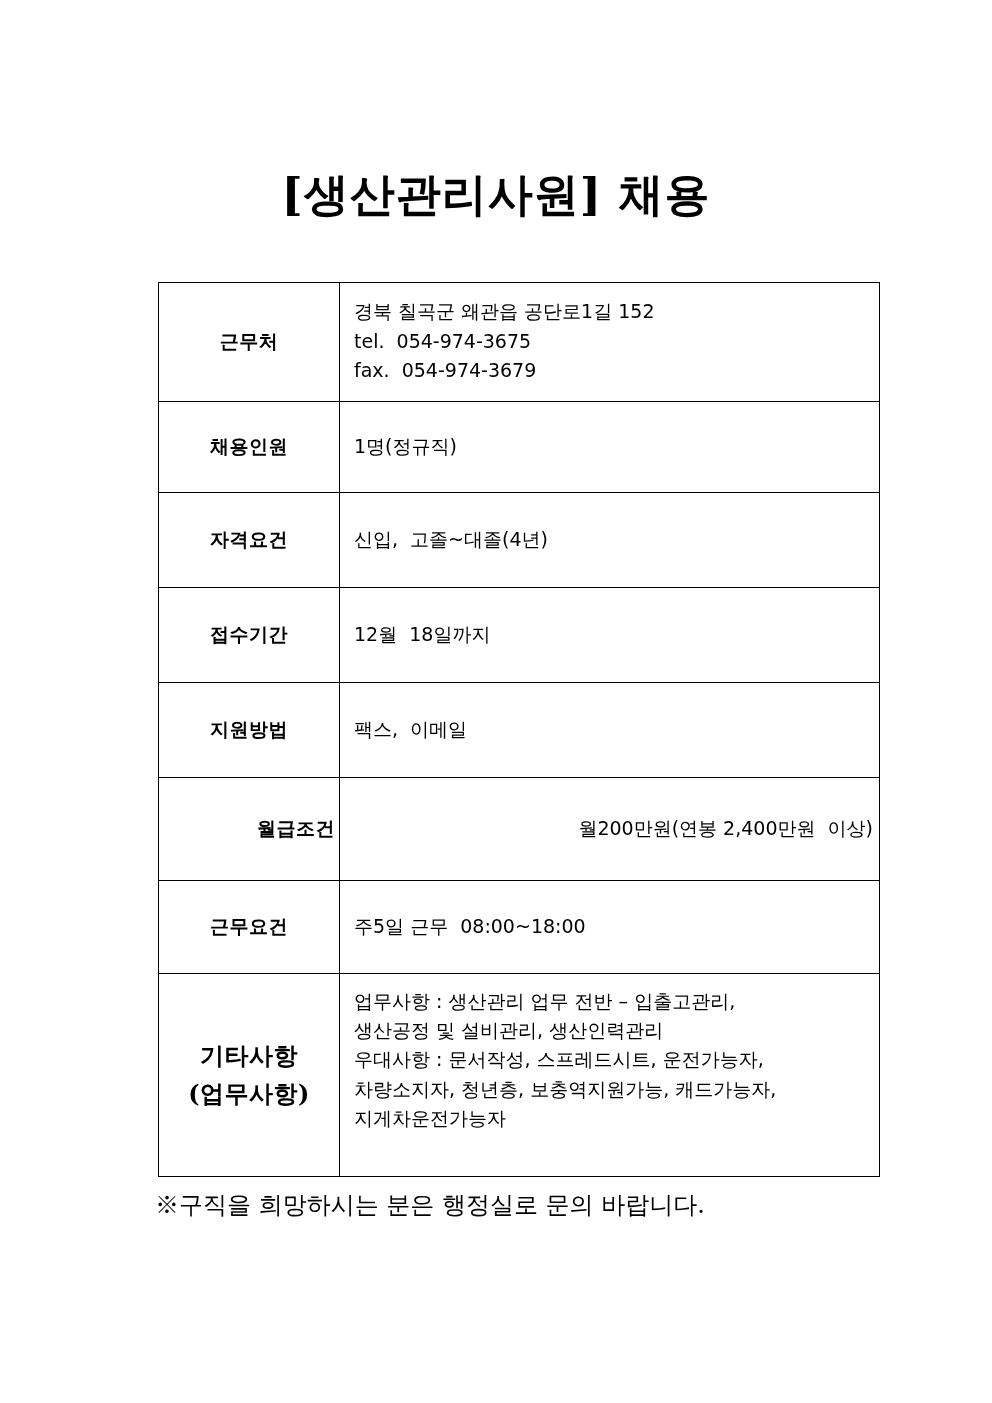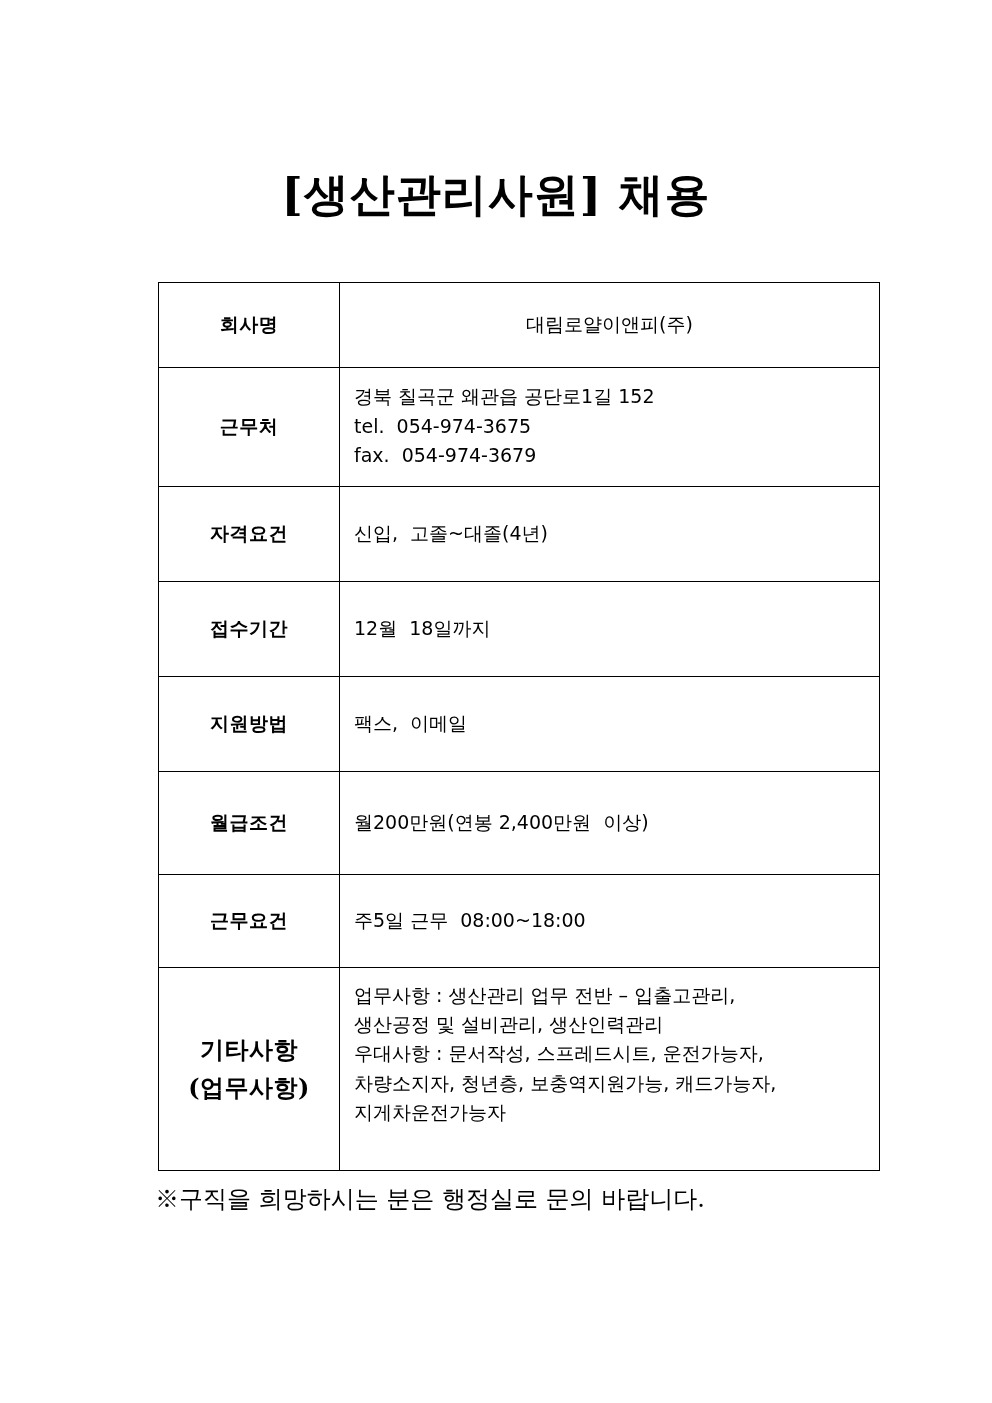--- a/index.html
+++ b/index.html
@@ -78,48 +78,48 @@
     margin-top: 12px;
     font-size: 24px;
     font-family: "DejaVu Serif", "Liberation Serif", serif;
   }
   .row-company td { height: 62px; }
   .row-location td { height: 96px; }
   .row-count td { height: 68px; }
   .row-qual td { height: 72px; }
   .row-period td { height: 72px; }
   .row-method td { height: 72px; }
-  .row-salary td { height: 80px; }
+  .row-salary td { height: 80px; text-align: right; }
   .row-work td { height: 70px; }
   .row-etc td { height: 178px; }
   .row-etc .value { vertical-align: top; padding-top: 13px; }
   .row-etc .label { vertical-align: middle; }
 </style>
 </head>
 <body>
 
 <div class="page">
 
   <h1 class="doc-title">[생산관리사원] 채용</h1>
 
   <div class="table-wrap">
     <table class="info">
       <tbody>
-        <tr class="row-company">
-          <td class="label">회사명</td>
-          <td class="value center">
-            <span class="line">대림로얄이앤피(주)</span>
-          </td>
-        </tr>
         <tr class="row-location">
           <td class="label">근무처</td>
           <td class="value">
             <span class="line">경북 칠곡군 왜관읍 공단로1길 152</span>
             <span class="line">tel.  054-974-3675</span>
             <span class="line">fax.  054-974-3679</span>
+          </td>
+        </tr>
+        <tr class="row-count">
+          <td class="label">채용인원</td>
+          <td class="value">
+            <span class="line">1명(정규직)</span>
           </td>
         </tr>
         <tr class="row-qual">
           <td class="label">자격요건</td>
           <td class="value">
             <span class="line">신입,  고졸~대졸(4년)</span>
           </td>
         </tr>
         <tr class="row-period">
           <td class="label">접수기간</td>

